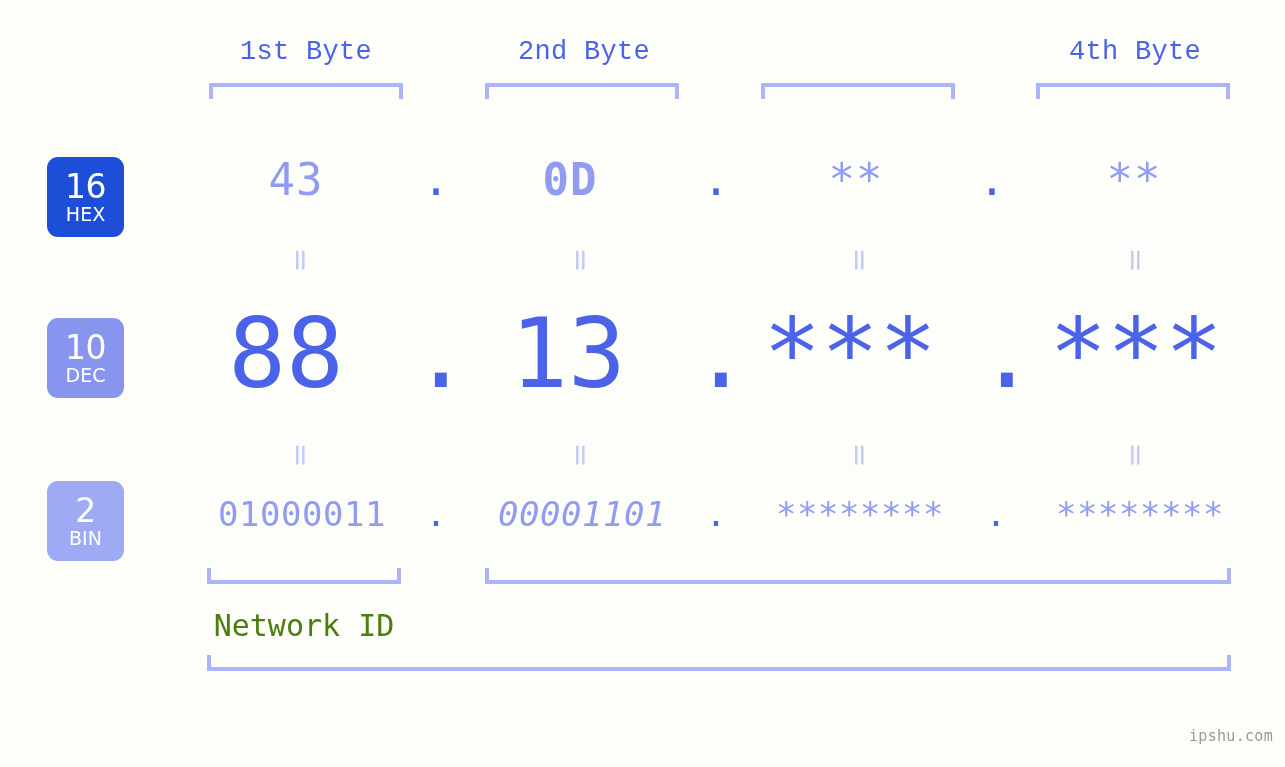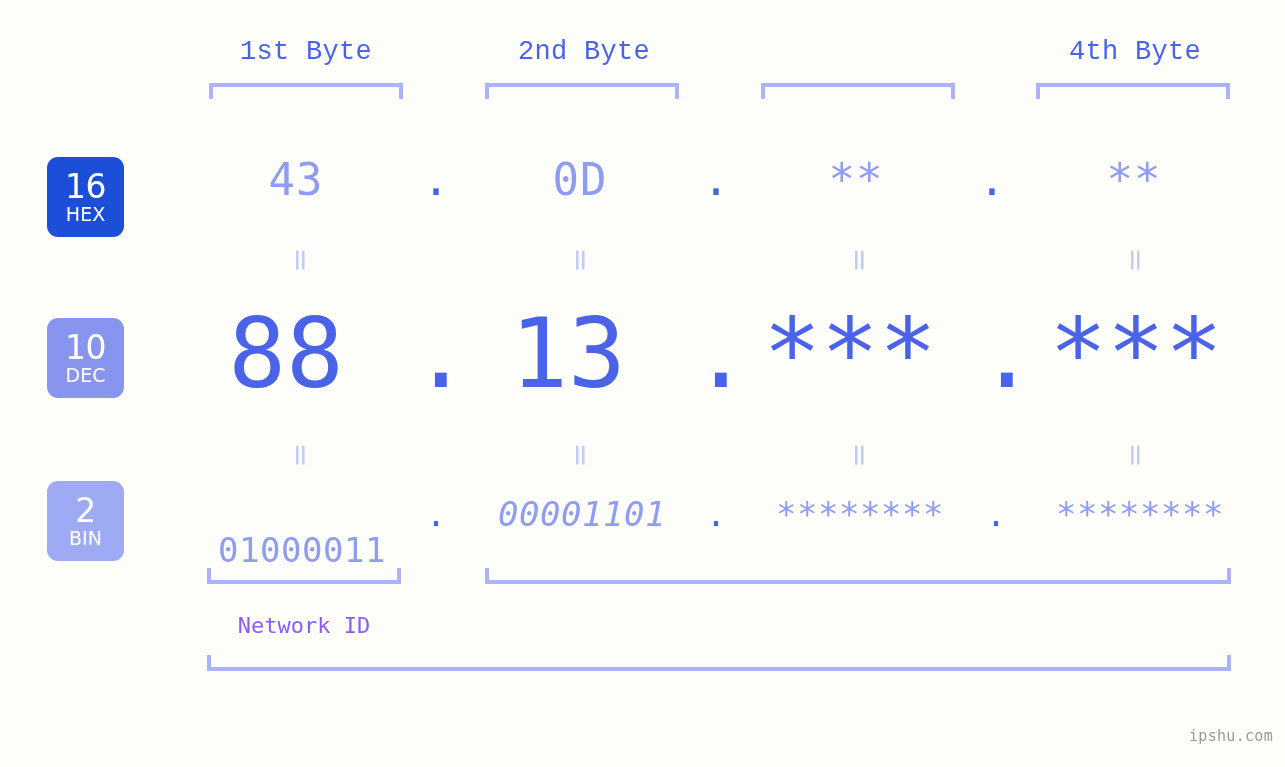--- a/index.html
+++ b/index.html
@@ -173,23 +173,23 @@
     letter-spacing: 0px;
   }
   .eq-top  { top: 245px; }
   .eq-bot  { top: 440px; }
 
   
   .id-label {
     position: absolute;
     text-align: center;
     font-family: "DejaVu Sans Mono", monospace;
-    font-size: 22px;
+    font-size: 30px;
     line-height: 32px;
-    color: #8b5cf6;
+    color: #4d7c0f;
     white-space: nowrap;
   }
 
   .class-label {
     position: absolute;
     text-align: center;
     font-family: "DejaVu Sans Mono", monospace;
     font-size: 36px;
     line-height: 44px;
     color: #4a63e8;
@@ -229,21 +229,21 @@
     <span class="nm">DEC</span>
   </div>
   <div class="badge badge-bin">
     <span class="num">2</span>
     <span class="nm">BIN</span>
   </div>
 
   <div class="row row-hex">
     <div class="cell" style="left:46px;">43</div>
     <div class="dot" style="left:266px;">.</div>
-    <div class="cell" style="left:330px;">0D</div>
+    <div class="cell" style="left:320px;font-weight:bold;">0D</div>
     <div class="dot" style="left:546px;">.</div>
     <div class="cell" style="left:606px;">**</div>
     <div class="dot" style="left:822px;">.</div>
     <div class="cell" style="left:884px;">**</div>
   </div>
 
   <div class="eq eq-top" style="left:201px;">=</div>
   <div class="eq eq-top" style="left:481px;">=</div>
   <div class="eq eq-top" style="left:760px;">=</div>
   <div class="eq eq-top" style="left:1036px;">=</div>
@@ -257,21 +257,21 @@
     <div class="dot" style="left:828px;">.</div>
     <div class="cell" style="left:886px;">***</div>
   </div>
 
   <div class="eq eq-bot" style="left:201px;">=</div>
   <div class="eq eq-bot" style="left:481px;">=</div>
   <div class="eq eq-bot" style="left:760px;">=</div>
   <div class="eq eq-bot" style="left:1036px;">=</div>
 
   <div class="row row-bin">
-    <div class="cell" style="left:52px;margin-top:36px;">01000011</div>
+    <div class="cell" style="left:52px;">01000011</div>
     <div class="dot" style="left:266px;">.</div>
     <div class="cell" style="left:332px;font-style:italic;">00001101</div>
     <div class="dot" style="left:546px;">.</div>
     <div class="cell" style="left:610px;">********</div>
     <div class="dot" style="left:826px;">.</div>
     <div class="cell" style="left:890px;">********</div>
   </div>
 
   <div class="bracket-up" style="left:207px; top:568px; width:194px;"></div>
   <div class="bracket-up" style="left:485px; top:568px; width:746px;"></div>

